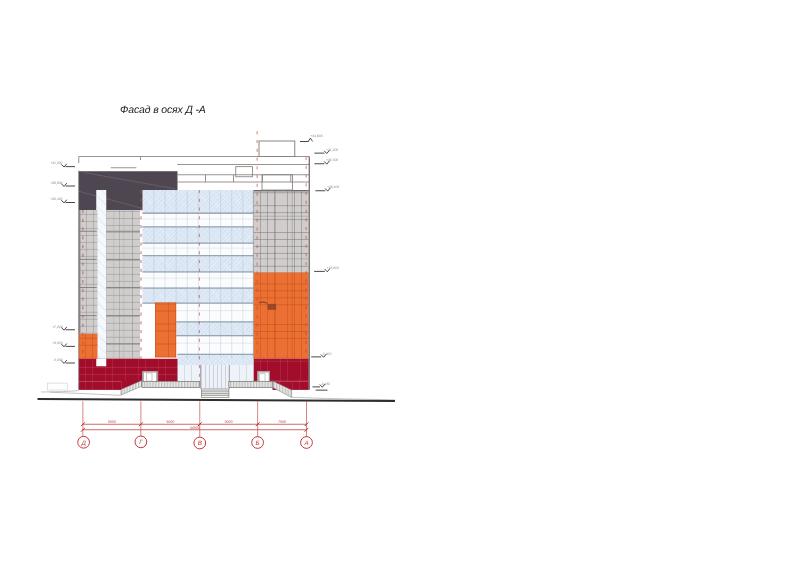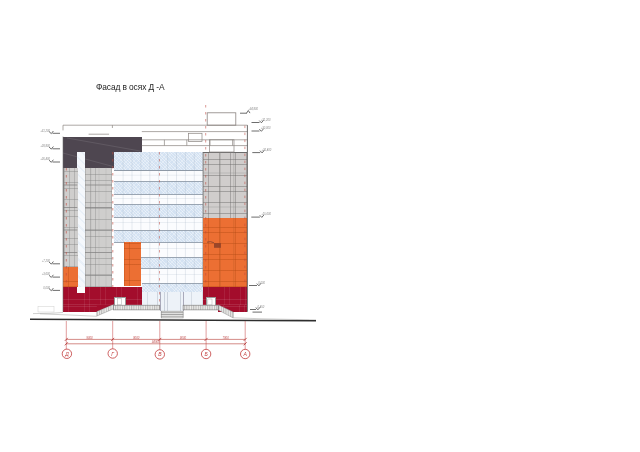--- a/index.html
+++ b/index.html
@@ -4,21 +4,21 @@
 <style>
   html,body{margin:0;padding:0;background:#fff;}
   #page{position:relative;width:640px;height:452px;background:#fff;overflow:hidden;
         font-family:"Liberation Sans",sans-serif;}
   .abs{position:absolute;}
 </style>
 </head>
 <body>
 <div id="page">
 
-<div class="abs" style="left:96px;top:81.5px;font-size:8.4px;color:#1c1c1c;letter-spacing:-0.1px;">Фасад в осях Д -А</div>
+<div class="abs" style="left:96px;top:81.5px;font-style:italic;font-size:8.4px;color:#1c1c1c;letter-spacing:-0.1px;">Фасад в осях Д -А</div>
 
 <div class="abs" style="left:113.5px;top:152px;width:89.5px;height:90.3px;background:#fbfcfe;"></div>
 
 <div class="abs" style="left:140.7px;top:242.3px;width:62.3px;height:45px;background:#fbfcfe;"></div>
 
 <div class="abs" style="left:142px;top:287.3px;width:60.7px;height:18.1px;background:#eef3f9;background-image:repeating-linear-gradient(90deg,rgba(160,170,185,.3) 0 .5px,transparent .5px 5.5px);"></div>
 
 <div class="abs" style="left:153px;top:287.3px;width:35px;height:18.1px;background:#eef3f9;background-image:repeating-linear-gradient(90deg,rgba(160,170,185,.4) 0 .5px,transparent .5px 4.4px);"></div>
 
 <div class="abs" style="left:159.8px;top:287.3px;width:22.6px;height:23.9px;background:#edf2f8;background-image:repeating-linear-gradient(90deg,rgba(160,170,185,.45) 0 .5px,transparent .5px 3.2px);border-left:.6px solid #aab;border-right:.6px solid #aab;"></div>

